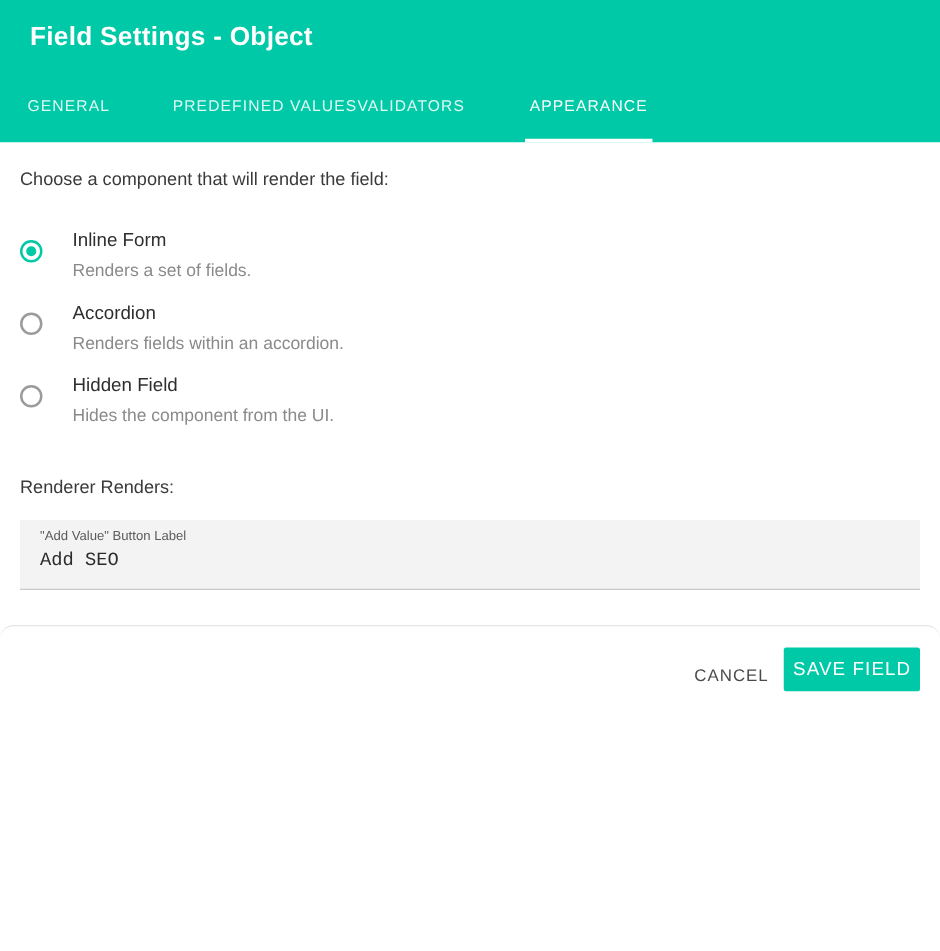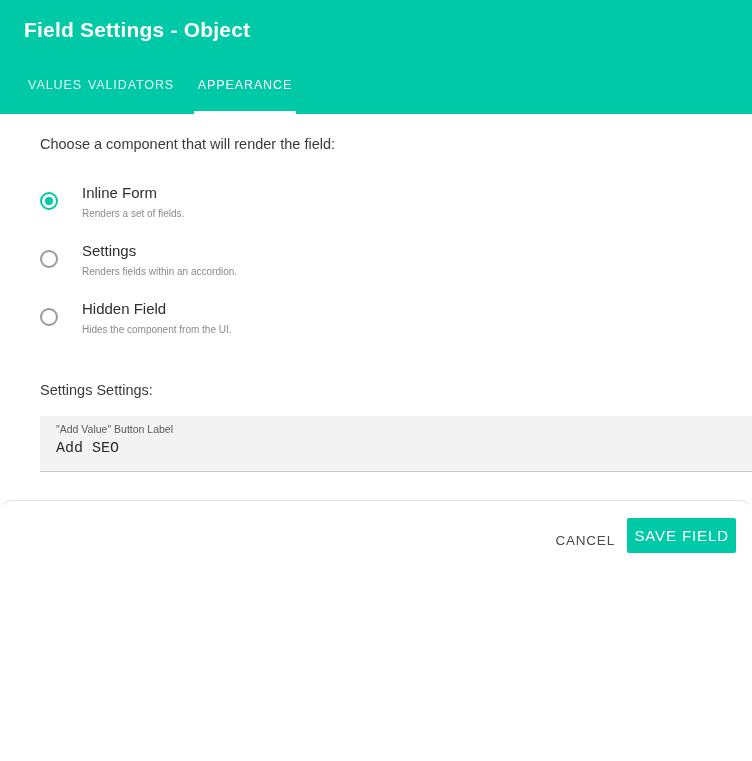--- a/index.html
+++ b/index.html
@@ -63,33 +63,32 @@
     display: flex;
     align-items: center;
     justify-content: center;
     cursor: pointer;
     border-bottom: 3px solid transparent;
     white-space: nowrap;
   }
   .tab.tab-general { margin-left: 22px; width: 66px; }
   .tab.tab-predefined { margin-left: 50px; width: 148px; }
   .tab.tab-validators { width: 86px; }
-  .tab.tab-appearance { margin-left: 20px; width: 102px; }
+  .tab.tab-appearance { margin-left: 48px; width: 102px; }
   .tab.active {
     color: #ffffff;
     font-weight: normal;
     border-bottom: 3px solid #ffffff;
   }
 
   
   .body {
     flex: 1 1 auto;
     position: relative;
     background: #ffffff;
-    margin-left: 24px;
   }
   .prompt {
     position: absolute;
     left: 16px;
     top: 22px;
     font-size: 14.5px;
     color: #3a3a3a;
   }
 
   .options {
@@ -133,21 +132,21 @@
     position: absolute;
     left: 42px;
     top: 14px;
     font-size: 15px;
     color: #2e2e2e;
   }
   .option-desc {
     position: absolute;
     left: 42px;
     top: 38px;
-    font-size: 10px;
+    font-size: 14px;
     color: #8a8a8a;
   }
 
   .renderer-settings-title {
     position: absolute;
     left: 16px;
     top: 268px;
     font-size: 14.5px;
     color: #3a3a3a;
   }
@@ -225,53 +224,54 @@
 </style>
 </head>
 <body>
 
 <div class="dialog">
 
   <div class="header">
     <div class="header-title">Field Settings - Object</div>
 
     <div class="tabs">
-      <div class="tab tab-general">VALUES</div>
+      <div class="tab tab-general">GENERAL</div>
+      <div class="tab tab-predefined">PREDEFINED VALUES</div>
       <div class="tab tab-validators">VALIDATORS</div>
       <div class="tab tab-appearance active">APPEARANCE</div>
     </div>
   </div>
 
   <div class="body">
 
     <div class="prompt">Choose a component that will render the field:</div>
 
     <div class="options">
 
       <div class="option">
         <span class="radio checked"></span>
         <span class="option-label">Inline Form</span>
         <span class="option-desc">Renders a set of fields.</span>
       </div>
 
       <div class="option">
         <span class="radio"></span>
-        <span class="option-label">Settings</span>
+        <span class="option-label">Accordion</span>
         <span class="option-desc">Renders fields within an accordion.</span>
       </div>
 
       <div class="option">
         <span class="radio"></span>
         <span class="option-label">Hidden Field</span>
         <span class="option-desc">Hides the component from the UI.</span>
       </div>
 
     </div>
 
-    <div class="renderer-settings-title">Settings Settings:</div>
+    <div class="renderer-settings-title">Renderer Renders:</div>
 
     <div class="field-box">
       <span class="field-label">"Add Value" Button Label</span>
       <input class="field-value" type="text" value="Add SEO" style="">
     </div>
 
   </div>
 
   <div class="footer">
     <button class="btn-cancel">CANCEL</button>

